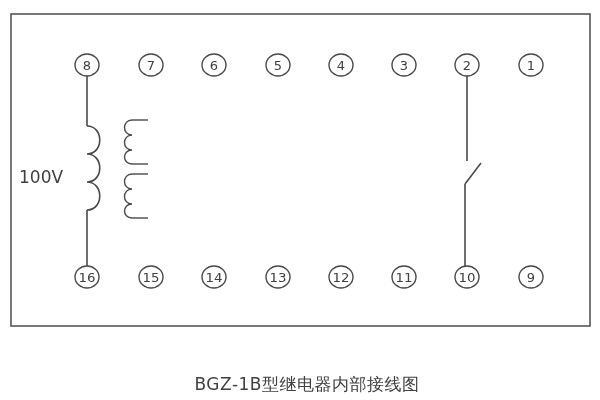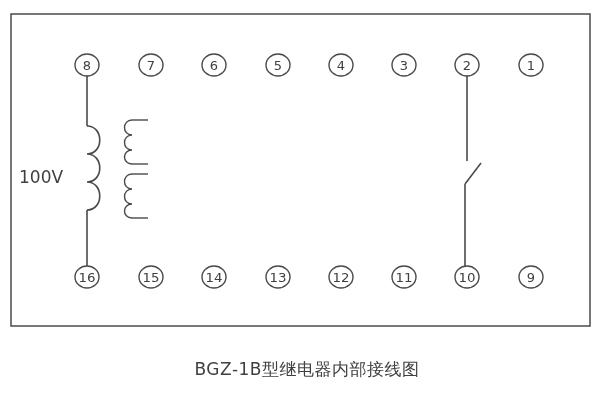--- a/index.html
+++ b/index.html
@@ -1,21 +1,21 @@
 <!DOCTYPE html>
 <html><head>
   <meta charset="utf-8">
   <style>
     html, body { margin: 0; padding: 0; background: #ffffff; }
     body { width: 600px; height: 400px; position: relative; overflow: hidden;
            font-family: "DejaVu Sans", sans-serif; color: #404040; }
     #diagram { position: absolute; left: 0; top: 0; }
     .terminal-label { font-family: "DejaVu Sans", sans-serif; font-size: 13px; fill: #404040; }
     .voltage-label { font-family: "DejaVu Sans", sans-serif; font-size: 17px; fill: #404040; }
-    .caption { position: absolute; left: 0; right: 0; top: 358px; text-align: center;
+    .caption { position: absolute; left: 0; right: 0; top: 373px; text-align: center;
                font-family: "DejaVu Sans", sans-serif; font-size: 17px; color: #404040;
                letter-spacing: 0.5px; padding-left: 14px; }
   </style>
 </head>
 <body>
 
 <svg id="diagram" width="600" height="400" viewBox="0 0 600 400" xmlns="http://www.w3.org/2000/svg">
 
   <rect x="11" y="14" width="579" height="312" fill="none" stroke="#555555" stroke-width="1.6"></rect>
 

